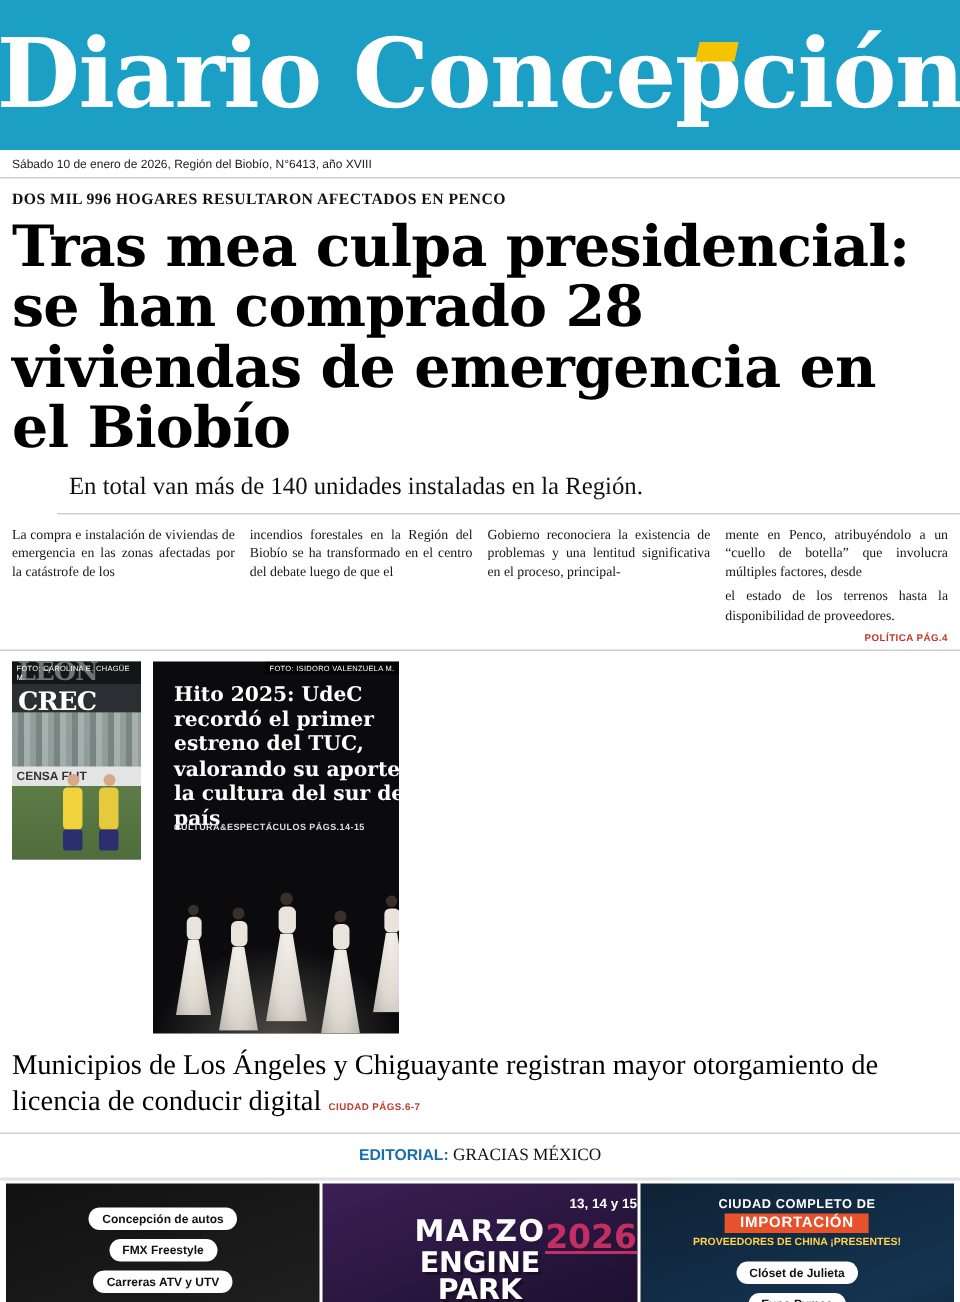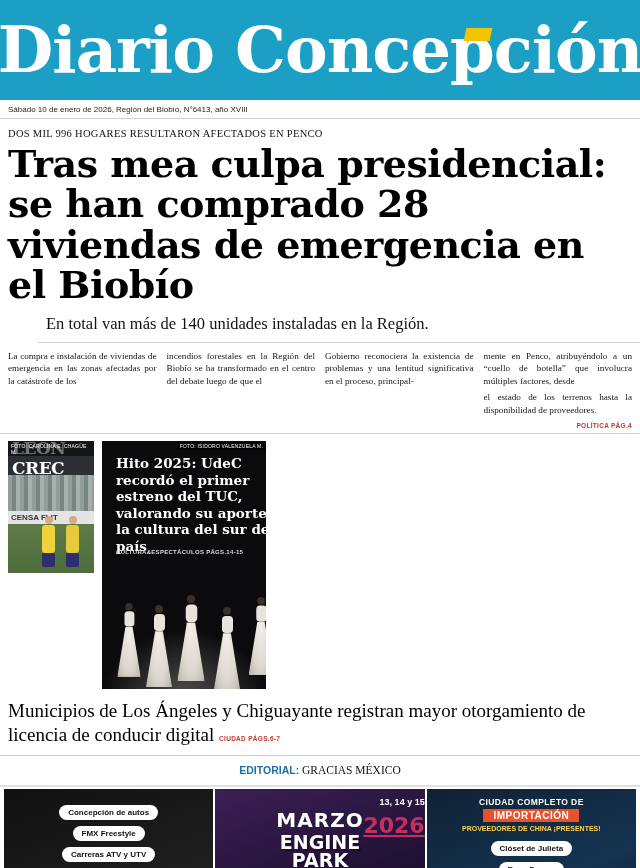--- a/index.html
+++ b/index.html
@@ -45,21 +45,21 @@
     font-family: "Liberation Sans", sans-serif;
     font-size: 8px;
     color: #222;
   }
 
   
   .kicker {
     padding: 9px 8px 2px 8px;
     font-family: "Liberation Serif", serif;
     font-size: 10.5px;
-    font-weight: normal;
+    font-weight: bold;
     letter-spacing: .3px;
     color: #111;
     text-transform: uppercase;
   }
 
   
   .headline {
     padding: 3px 8px 0 8px;
     font-family: "DejaVu Serif", serif;
     font-weight: bold;

